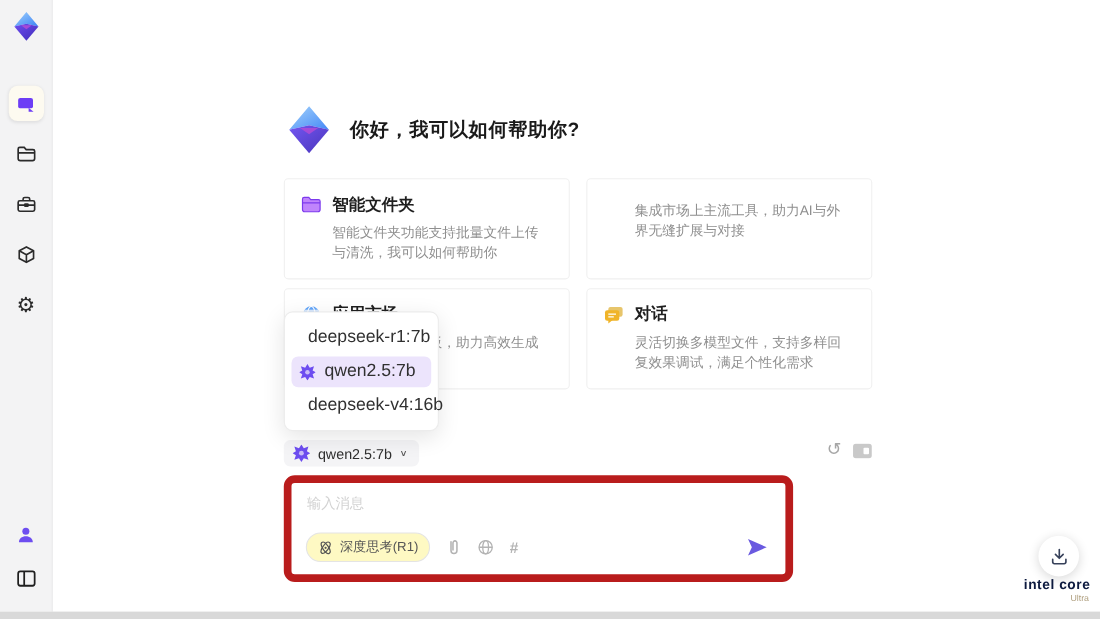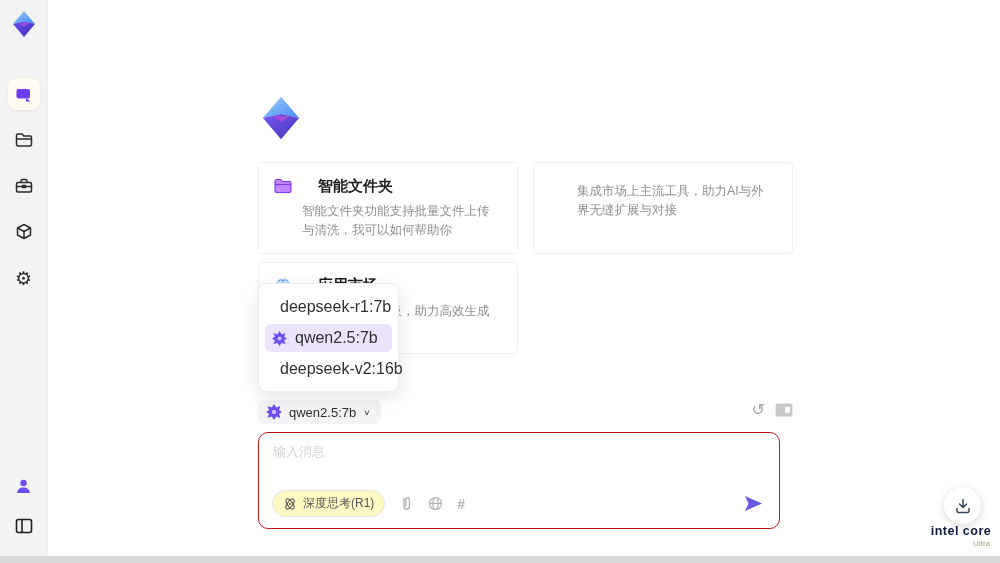--- a/index.html
+++ b/index.html
@@ -21,39 +21,39 @@
 
   
   #main { position:absolute; left:258px; top:0; width:535px; height:556px; }
 
   #greeting { position:absolute; left:0; top:95px; display:flex; align-items:center; gap:14px; }
   #greeting-title { font-size:17.5px; font-weight:bold; color:#1a1a1a; letter-spacing:.5px; }
 
   #cards { position:absolute; left:0; top:162px; width:535px; display:grid; grid-template-columns:260px 260px; column-gap:15px; row-gap:8px; }
   .card { background:#fff; border:1px solid #f0f0f0; border-radius:4px; padding:13px 16px 12px 14px; min-height:78px; }
   .card-head { display:flex; align-items:center; gap:9px; }
-  .card-title { font-size:15px; font-weight:bold; color:#1f1f1f;margin-left:16px; }
+  .card-title { font-size:15px; font-weight:bold; color:#1f1f1f; }
   .card-desc { margin:6px 0 0 29px; font-size:12.5px; line-height:1.55; color:#8f8f8f; }
 
   
   #model-dropdown { position:absolute; left:0; top:283px; width:141px; background:#fff; border:1px solid #ececec; border-radius:8px; box-shadow:0 6px 20px rgba(0,0,0,.10); padding:6px 6px 8px; z-index:10; }
   .dd-header { display:flex; align-items:center; gap:6px; padding:5px 6px 4px; font-size:11.5px; color:#c2c2c2; }
   .dd-item { display:flex; align-items:center; gap:8px; padding:5px 7px; margin-top:3px; border-radius:6px; font-size:16px; color:#303030; cursor:pointer; white-space:nowrap; }
   .dd-item.selected { background:#ece4fc; }
 
   
   #selector-row { position:absolute; left:0; top:400px; width:535px; height:26px; }
   #model-selector { display:inline-flex; align-items:center; gap:7px; background:#f4f4f6; border-radius:6px; padding:4px 10px 4px 8px; cursor:pointer; }
   #model-selector .lbl { font-size:13px; color:#2f2f2f; }
   #model-selector .chev { font-size:10px; color:#555; transform:scaleY(.8); }
   #row-actions { position:absolute; right:0; top:2px; display:flex; align-items:center; gap:10px; }
   .history-glyph { font-size:16px; color:#a6a6a6; line-height:1; cursor:pointer; }
 
   
-  #composer { position:absolute; left:0; top:432px; width:522px; height:97px; border:1px solid #b91c1c; border-radius:10px; background:#fff; }
+  #composer { position:absolute; left:0; top:432px; width:463px; height:97px; border:7px solid #b91c1c; border-radius:10px; background:#fff; }
   #composer textarea { position:absolute; left:14px; top:10px; width:480px; height:40px; border:none; outline:none; resize:none; font-family:inherit; font-size:13px; color:#333; background:transparent; }
   #composer textarea::placeholder { color:#d2d2d2; }
   #composer-bar { position:absolute; left:13px; right:16px; bottom:11px; display:flex; align-items:center; gap:14px; }
   #deep-think { display:inline-flex; align-items:center; gap:6px; border:1px solid #e4e4e4; border-radius:15px; padding:4px 10px; font-size:12px; color:#555; cursor:pointer; background:#fef9c3; }
   .bar-icon { display:flex; align-items:center; cursor:pointer; }
   .hash-glyph { font-size:14px; color:#b3b3b3; font-weight:bold; }
   #send-btn { margin-left:auto; cursor:pointer; display:flex; }
 
   
   #download-fab { position:absolute; left:944px; top:487px; width:37px; height:37px; border-radius:50%; background:#fff; box-shadow:0 2px 10px rgba(0,0,0,.16); display:flex; align-items:center; justify-content:center; cursor:pointer; z-index:25; }
@@ -136,20 +136,21 @@
 </div>
 
 <div id="main">
 
   <div id="greeting">
     <svg width="46" height="46" viewBox="0 0 28 28">
       <polygon points="14,1 25,14 14,11.5 3,14" fill="url(#lgTop)" opacity=".95"></polygon>
       <polygon points="3,14 14,11.5 25,14 14,27" fill="url(#lgBot)" opacity=".95"></polygon>
       <polygon points="9,13 19,13 14,16.5" fill="#b24bd6" opacity=".85"></polygon>
     </svg>
+    <div id="greeting-title">你好，我可以如何帮助你?</div>
   </div>
 
   <div id="cards">
 
     <div class="card">
       <div class="card-head">
         <svg width="20" height="20" viewBox="0 0 20 20">
           <path d="M2 6v-1a1.5 1.5 0 0 1 1.5-1.5h4.2l1.8 2h7A1.5 1.5 0 0 1 18 7v7.5a2 2 0 0 1-2 2H4a2 2 0 0 1-2-2z" fill="#c084fc" stroke="#7c3aed" stroke-width="1.1"></path>
           <path d="M2 8.5h16" stroke="#7c3aed" stroke-width="1.1"></path>
         </svg>
@@ -167,20 +168,32 @@
         <svg width="20" height="20" viewBox="0 0 20 20">
           <circle cx="10" cy="10" r="7.5" fill="#60a5fa"></circle>
           <ellipse cx="10" cy="10" rx="3.4" ry="7.5" fill="none" stroke="#ffffff" stroke-width="1"></ellipse>
           <path d="M2.5 10h15M3.6 6h12.8M3.6 14h12.8" stroke="#ffffff" stroke-width="1" fill="none"></path>
         </svg>
         <span class="card-title">应用市场</span>
       </div>
       <div class="card-desc">内置多种文本模板，助力高效生成多样文案</div>
     </div>
 
+    <div class="card">
+      <div class="card-head">
+        <svg width="20" height="20" viewBox="0 0 20 20">
+          <rect x="5" y="3" width="13" height="9" rx="2" fill="#e7c56b"></rect>
+          <rect x="2" y="6" width="13" height="9.5" rx="2" fill="#f0b429"></rect>
+          <polygon points="5,15 5,18 9,15" fill="#f0b429"></polygon>
+          <path d="M5 9.5h7M5 12h5" stroke="#ffffff" stroke-width="1.2"></path>
+        </svg>
+        <span class="card-title">对话</span>
+      </div>
+      <div class="card-desc">灵活切换多模型文件，支持多样回复效果调试，满足个性化需求</div>
+    </div>
   </div>
 
   <div id="model-dropdown">
 
     <div class="dd-item">
       <svg width="16" height="16" viewBox="0 0 18 16">
         <path d="M1.5 9c0-3.6 3-6 6.5-6 3 0 5.3 1.7 6.2 4.2.9-.6 1.5-1.6 1.6-3 .8 1.2 1 2.9.2 4.3-.5.9-1.4 1.5-2.4 1.7-.9 2.3-3 3.8-5.6 3.8C4 14 1.5 12 1.5 9z" fill="#4d6bfe"></path>
       </svg>
       <span>deepseek-r1:7b</span>
     </div>
@@ -190,21 +203,21 @@
         <path d="M8 0l2.2 3.6 4.2-1.6-1.4 4.2L16 8l-3 1.8 1.4 4.2-4.2-1.4L8 16l-2.2-3.4-4.2 1.4L3 9.8 0 8l3-1.8L1.6 2l4.2 1.6z" fill="#6d4df0"></path>
         <circle cx="8" cy="8" r="2.2" fill="#c9bcf7"></circle>
       </svg>
       <span>qwen2.5:7b</span>
     </div>
 
     <div class="dd-item">
       <svg width="16" height="16" viewBox="0 0 18 16">
         <path d="M1.5 9c0-3.6 3-6 6.5-6 3 0 5.3 1.7 6.2 4.2.9-.6 1.5-1.6 1.6-3 .8 1.2 1 2.9.2 4.3-.5.9-1.4 1.5-2.4 1.7-.9 2.3-3 3.8-5.6 3.8C4 14 1.5 12 1.5 9z" fill="#4d6bfe"></path>
       </svg>
-      <span>deepseek-v2:16b</span>
+      <span>deepseek-v4:16b</span>
     </div>
   </div>
 
   <div id="selector-row">
     <div id="model-selector">
       <svg width="16" height="16" viewBox="0 0 16 16">
         <path d="M8 0l2.2 3.6 4.2-1.6-1.4 4.2L16 8l-3 1.8 1.4 4.2-4.2-1.4L8 16l-2.2-3.4-4.2 1.4L3 9.8 0 8l3-1.8L1.6 2l4.2 1.6z" fill="#6d4df0"></path>
         <circle cx="8" cy="8" r="2.2" fill="#c9bcf7"></circle>
       </svg>
       <span class="lbl">qwen2.5:7b</span>

